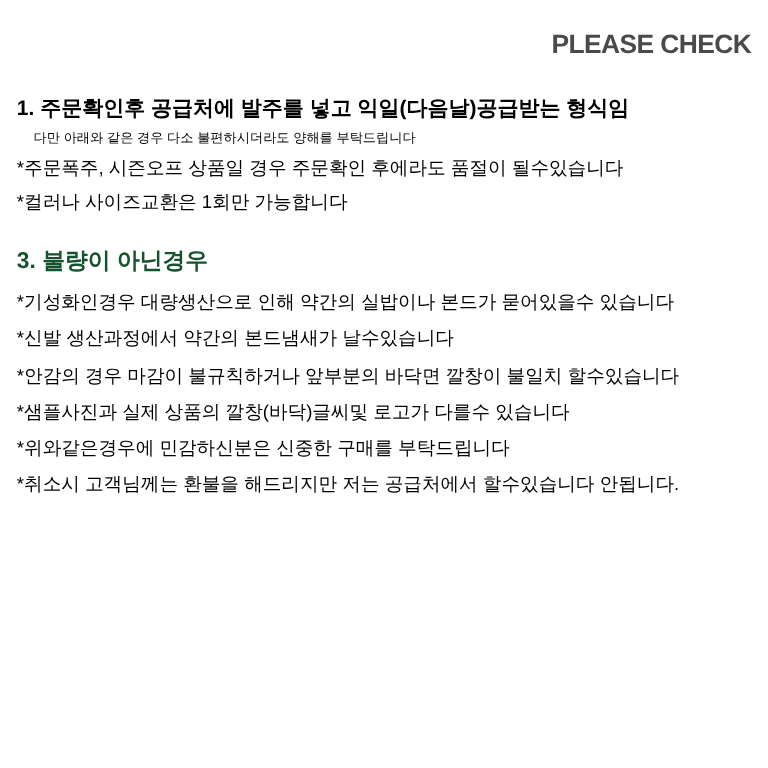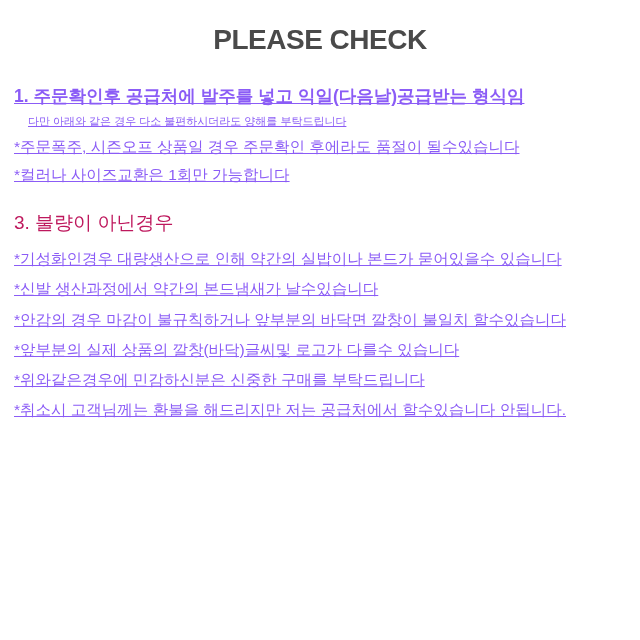--- a/index.html
+++ b/index.html
@@ -15,54 +15,53 @@
     overflow: hidden;
   }
   .page {
     width: 640px;
     height: 640px;
     box-sizing: border-box;
     padding: 0 14px;
     position: relative;
   }
   .title {
-    text-align: center;
-    font-size: 28px;
+    text-align: right;
+    font-size: 22px;
     font-weight: bold;
     letter-spacing: -0.5px;
     color: #4a4a4a;
     margin-top: 24px;
     margin-bottom: 26px;
   }
   .line {
     font-size: 16.5px;
     line-height: 1.62;
-    color: #8b5cf6;
+    color: #000000;
     white-space: nowrap;
     margin-bottom: 2px;
-    text-decoration: underline;
   }
   .line.num {
     font-weight: bold;
     font-size: 17.5px;
   }
   .line.indent {
     padding-left: 14px;
     font-size: 11px;
   }
   .line.star {
     font-size: 15.5px;
   }
   .section-gap {
     height: 20px;
   }
   .section-head {
     font-size: 19px;
-    font-weight: normal;
-    color: #be185d;
+    font-weight: bold;
+    color: #14532d;
     margin-bottom: 10px;
   }
   .block1 .line { margin-bottom: 3px; }
   .block2 .line { margin-bottom: 5px; }
 </style>
 </head>
 <body>
 
 <div class="page">
 
@@ -75,18 +74,18 @@
     <div class="line star">*컬러나 사이즈교환은 1회만 가능합니다</div>
   </div>
 
   <div class="section-gap"></div>
 
   <div class="block2">
     <div class="section-head">3. 불량이 아닌경우</div>
     <div class="line star">*기성화인경우 대량생산으로 인해 약간의 실밥이나 본드가 묻어있을수 있습니다</div>
     <div class="line star">*신발 생산과정에서 약간의 본드냄새가 날수있습니다</div>
     <div class="line star">*안감의 경우 마감이 불규칙하거나 앞부분의 바닥면 깔창이 불일치 할수있습니다</div>
-    <div class="line star">*앞부분의 실제 상품의 깔창(바닥)글씨및 로고가 다를수 있습니다</div>
+    <div class="line star">*샘플사진과 실제 상품의 깔창(바닥)글씨및 로고가 다를수 있습니다</div>
     <div class="line star">*위와같은경우에  민감하신분은  신중한 구매를 부탁드립니다</div>
     <div class="line star">*취소시 고객님께는 환불을 해드리지만  저는 공급처에서 할수있습니다 안됩니다.</div>
   </div>
 
 </div>
 
 </body></html>

